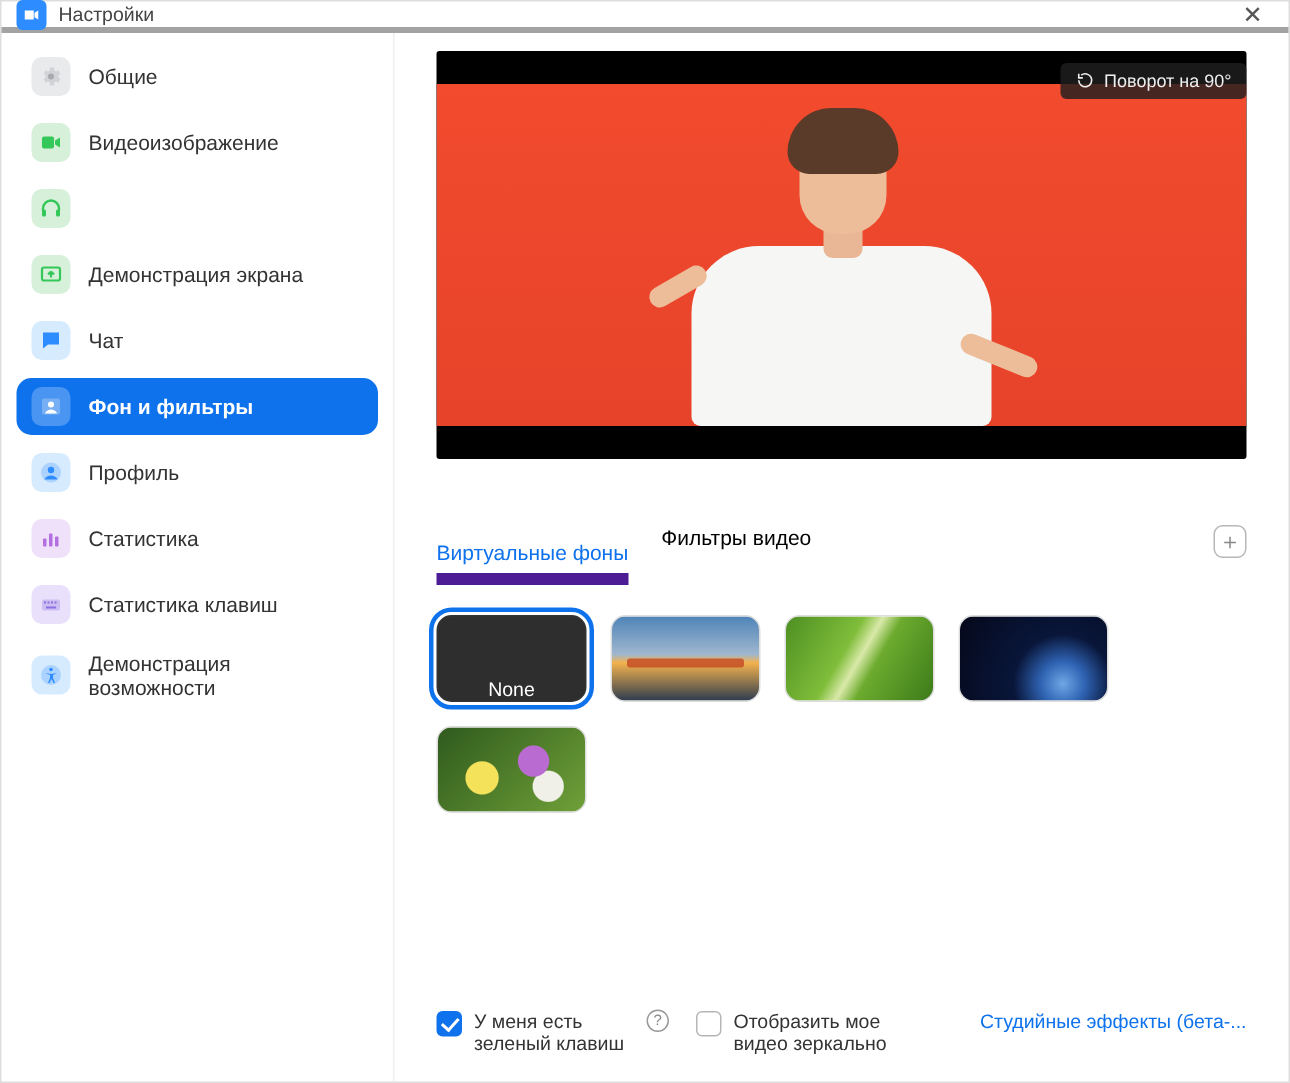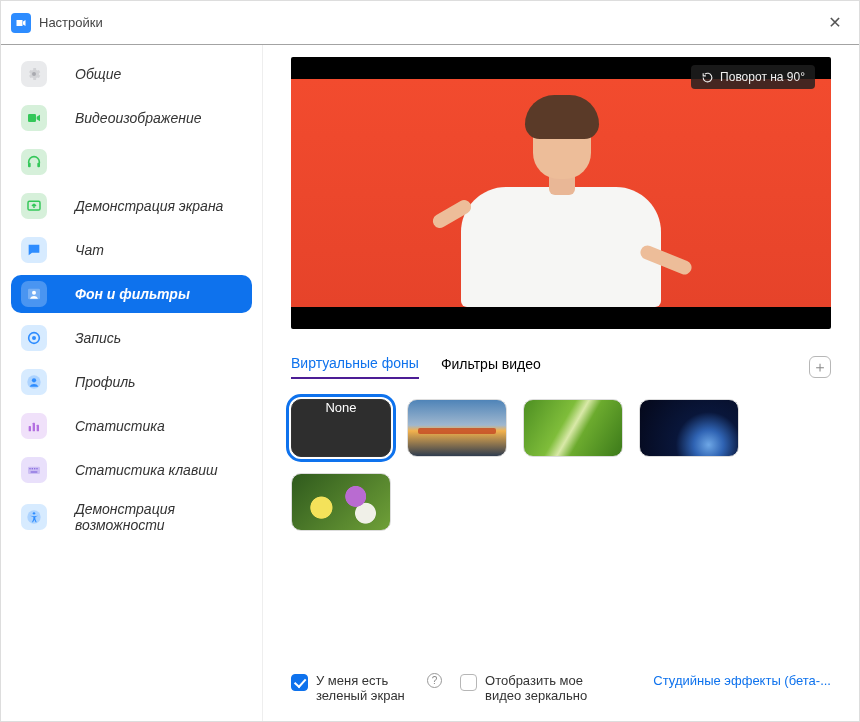--- a/index.html
+++ b/index.html
@@ -1,55 +1,55 @@
 <!DOCTYPE html>
 <html><head>
 <meta charset="utf-8">
 <style>
   * { box-sizing: border-box; margin: 0; padding: 0; }
   body { font-family: -apple-system, "Segoe UI", Arial, sans-serif; background: #f0f0f0; display: flex; align-items: center; justify-content: center; height: 100vh; }
   .window { width: 860px; height: 722px; background: #fff; border: 1px solid #ddd; display: flex; flex-direction: column; position: relative; }
-  .titlebar { height: 44px; display: flex; align-items: center; padding: 0 10px; border-bottom: 1px solid #a3a3a3; justify-content: space-between; }
+  .titlebar { height: 21px; display: flex; align-items: center; padding: 0 10px; border-bottom: 4px solid #a3a3a3; justify-content: space-between; }
   .titlebar-left { display: flex; align-items: center; gap: 8px; }
   .app-icon { width: 20px; height: 20px; background: #2d8cff; border-radius: 4px; display: flex; align-items: center; justify-content: center; }
   .app-icon svg { width: 12px; height: 12px; fill: #fff; }
   .title-text { font-size: 13px; color: #444; }
   .close-btn { width: 28px; height: 28px; display: flex; align-items: center; justify-content: center; cursor: pointer; font-size: 16px; color: #555; }
   .body { flex: 1; display: flex; overflow: hidden; }
   .sidebar { width: 262px; border-right: 1px solid #eee; padding: 10px 10px; }
-  .side-item { display: flex; align-items: center; gap: 28px; padding: 6px 10px; border-radius: 10px; cursor: pointer; font-size: 14px; color: #333; margin-bottom: 6px; font-style: italic; }
+  .side-item { display: flex; align-items: center; gap: 12px; padding: 6px 10px; border-radius: 10px; cursor: pointer; font-size: 14px; color: #333; margin-bottom: 6px; }
   .side-item.selected { background: #0e72ed; color: #fff; font-weight: 600; }
   .side-item .label { flex: 1; line-height: 1.15; }
   .side-icon { width: 26px; height: 26px; border-radius: 7px; display: flex; align-items: center; justify-content: center; flex-shrink: 0; }
   .side-icon svg { width: 16px; height: 16px; }
 
   .main { flex: 1; padding: 12px 28px 18px 28px; display: flex; flex-direction: column; overflow: auto; }
   .preview { position: relative; width: 100%; height: 272px; background: #000; border-radius: 2px; overflow: hidden; }
   .preview-inner { position: absolute; left: 0; right: 0; top: 22px; bottom: 22px; background: linear-gradient(180deg, #f24b2e 0%, #e6432a 100%); display: flex; align-items: flex-end; justify-content: center; }
   
   .person { position: relative; width: 260px; height: 210px; }
   .shirt { position: absolute; bottom: 0; left: 30px; width: 200px; height: 120px; background: #f6f6f4; border-radius: 45px 45px 6px 6px; }
   .neck { position: absolute; bottom: 112px; left: 118px; width: 26px; height: 20px; background: #e9b796; border-radius: 0 0 6px 6px; }
   .head { position: absolute; bottom: 128px; left: 102px; width: 58px; height: 70px; background: #edbd99; border-radius: 28px 28px 26px 26px; }
   .hair { position: absolute; bottom: 168px; left: 94px; width: 74px; height: 44px; background: #5a3a28; border-radius: 40px 40px 20px 20px; }
   .arm-left { position: absolute; bottom: 86px; left: 0; width: 42px; height: 14px; background: #edbd99; border-radius: 8px; transform: rotate(-30deg); }
   .arm-right { position: absolute; bottom: 40px; left: 208px; width: 54px; height: 14px; background: #edbd99; border-radius: 8px; transform: rotate(22deg); }
-  .rotate-badge { position: absolute; top: 8px; right: 16px; background: rgba(30,30,30,.82); color: #eee; font-size: 12px; padding: 5px 10px; border-radius: 4px; display: flex; align-items: flex-end; gap: 6px; cursor: pointer; }
+  .rotate-badge { position: absolute; top: 8px; right: 0; background: rgba(30,30,30,.82); color: #eee; font-size: 12px; padding: 5px 10px; border-radius: 4px; display: flex; align-items: flex-start; gap: 6px; cursor: pointer; }
   .rotate-badge svg { width: 13px; height: 13px; stroke: #eee; fill: none; stroke-width: 2; }
 
   .tabs-row { display: flex; align-items: center; margin-top: 26px; gap: 22px; }
   .tab { font-size: 14px; color: #000000; padding-bottom: 6px; cursor: pointer; }
-  .tab.active { color: #0e72ed; border-bottom: 2px solid #4c1d95; }
+  .tab.active { color: #0e72ed; border-bottom: 8px solid #4c1d95; margin-top: 28px; }
   .tabs-spacer { flex: 1; }
   .add-btn { width: 22px; height: 22px; border: 1.4px solid #b7b7b7; color: #888; border-radius: 6px; display: flex; align-items: center; justify-content: center; cursor: pointer; font-size: 15px; }
 
   .thumbs { display: flex; flex-wrap: wrap; gap: 16px; margin-top: 20px; }
   .thumb { width: 100px; height: 58px; border-radius: 10px; overflow: hidden; cursor: pointer; border: 1px solid #ddd; position: relative; }
   .thumb.selected { outline: 3px solid #0e72ed; outline-offset: 2px; border-color: #333; }
-  .thumb.none { background: #2e2e2e; color: #fff; display: flex; align-items: flex-start; justify-content: center; font-size: 13px; }
+  .thumb.none { background: #2e2e2e; color: #fff; display: flex; align-items: flex-end; justify-content: center; font-size: 13px; }
   .thumb.bridge { background: linear-gradient(180deg,#4f84b8 0%,#9fb7cf 45%,#f3b24d 55%,#2f3c4f 100%); }
   .thumb.bridge::after { content: ''; position: absolute; left: 10px; right: 10px; top: 28px; height: 6px; background: rgba(198,77,38,.85); border-radius: 2px; }
   .thumb.grass { background: linear-gradient(120deg,#4d8f22 0%,#7fbd3a 40%,#d9e9a8 50%,#6cab2e 60%,#3c7a1a 100%); }
   .thumb.earth { background: radial-gradient(circle at 70% 80%, #6ea7e6 0%, #2f63b3 18%, #09163a 40%, #05081a 100%); }
   .thumb.flowers { background: radial-gradient(circle at 30% 60%, #f4e25a 0 14%, transparent 15%), radial-gradient(circle at 65% 40%, #b96bd1 0 14%, transparent 15%), radial-gradient(circle at 75% 70%, #f0f0e8 0 12%, transparent 13%), linear-gradient(135deg,#2f5a1d,#6fa038); }
 
   .bottom-row { margin-top: auto; display: flex; align-items: flex-start; gap: 18px; font-size: 13px; color: #333; padding-top: 10px; }
   .check-group { display: flex; align-items: flex-start; gap: 8px; max-width: 190px; }
   .chk { width: 17px; height: 17px; border-radius: 4px; border: 1.5px solid #b6b6b6; flex-shrink: 0; display: flex; align-items: center; justify-content: center; cursor: pointer; margin-top: 1px; }
   .chk.checked { background: #0e72ed; border-color: #0e72ed; }
@@ -126,29 +126,20 @@
             <svg viewBox="0 0 24 24" fill="currentColor">
               <rect x="3" y="4" width="18" height="16" rx="2" opacity=".25"></rect>
               <circle cx="12" cy="10" r="3"></circle>
               <path d="M6 19c1-3 4-4 6-4s5 1 6 4z"></path>
             </svg>
           </div>
           <span class="label">Фон и фильтры</span>
         </div>
         <div class="side-item">
           <div class="side-icon" style="background: rgb(215, 235, 255); color: rgb(45, 140, 255);">
-            <svg viewBox="0 0 24 24" fill="none" stroke="currentColor" stroke-width="2.4">
-              <circle cx="12" cy="12" r="8"></circle>
-              <circle cx="12" cy="12" r="3" fill="currentColor" stroke="none"></circle>
-            </svg>
-          </div>
-          <span class="label">Запись</span>
-        </div>
-        <div class="side-item">
-          <div class="side-icon" style="background: rgb(215, 235, 255); color: rgb(45, 140, 255);">
             <svg viewBox="0 0 24 24" fill="currentColor">
               <circle cx="12" cy="12" r="10" opacity=".25"></circle>
               <circle cx="12" cy="9.5" r="3.2"></circle>
               <path d="M5.5 19c1.2-3 4-4 6.5-4s5.3 1 6.5 4z"></path>
             </svg>
           </div>
           <span class="label">Профиль</span>
         </div>
         <div class="side-item">
           <div class="side-icon" style="background: rgb(240, 225, 250); color: rgb(179, 111, 224);">
@@ -219,21 +210,21 @@
         </div>
         <div class="thumb bridge"></div>
         <div class="thumb grass"></div>
         <div class="thumb earth"></div>
         <div class="thumb flowers"></div>
       </div>
 
       <div class="bottom-row">
         <div class="check-group">
           <div class="chk checked"></div>
-          <span>У меня есть зеленый экран</span>
+          <span>У меня есть зеленый клавиш</span>
           <span class="help-icon">?</span>
         </div>
         <div class="check-group">
           <div class="chk"></div>
           <span>Отобразить мое видео зеркально</span>
         </div>
         <span class="studio-link">Студийные эффекты (бета-...</span>
       </div>
 
     </div>

